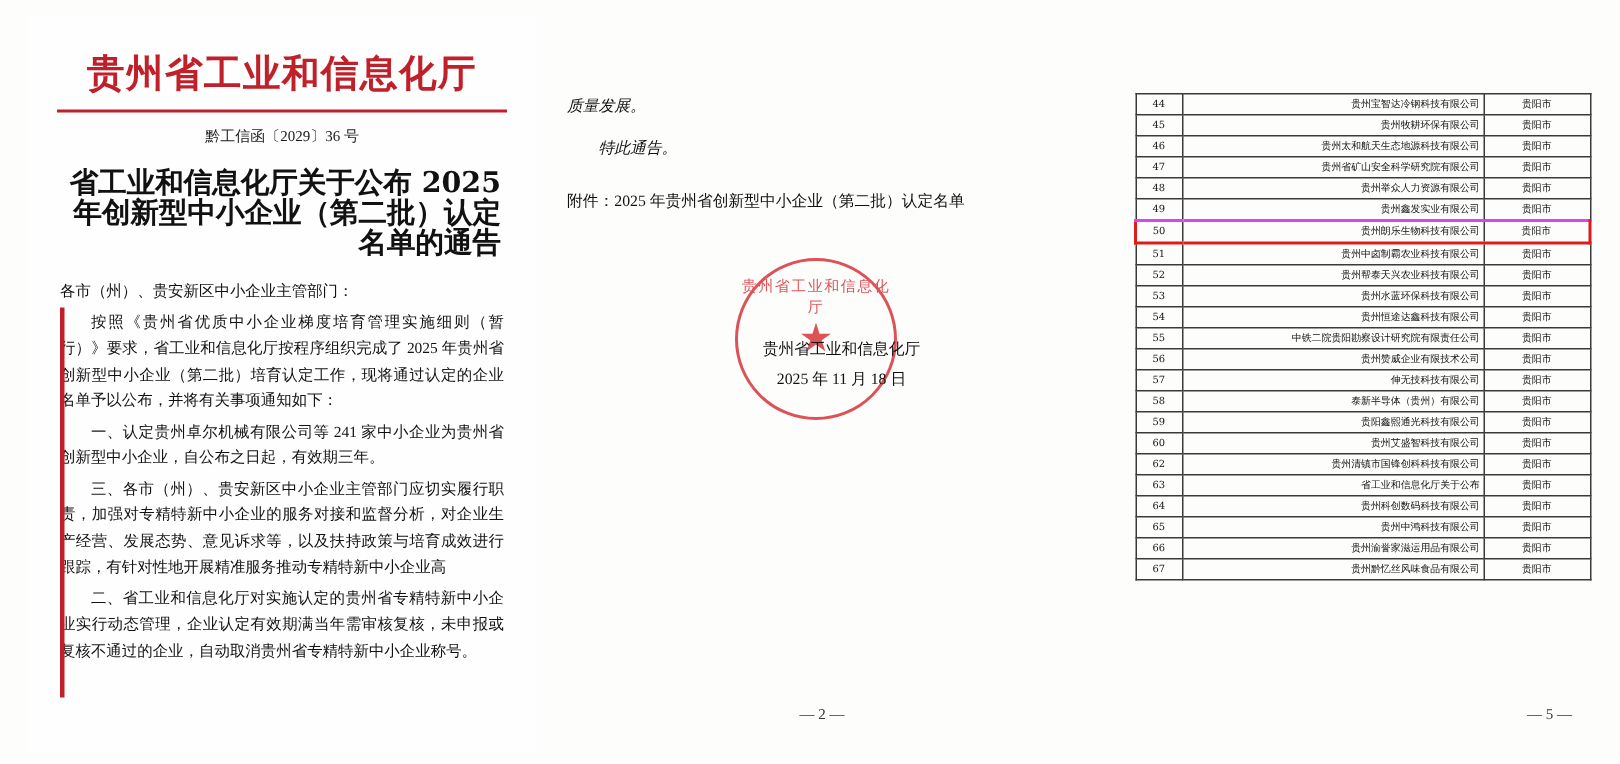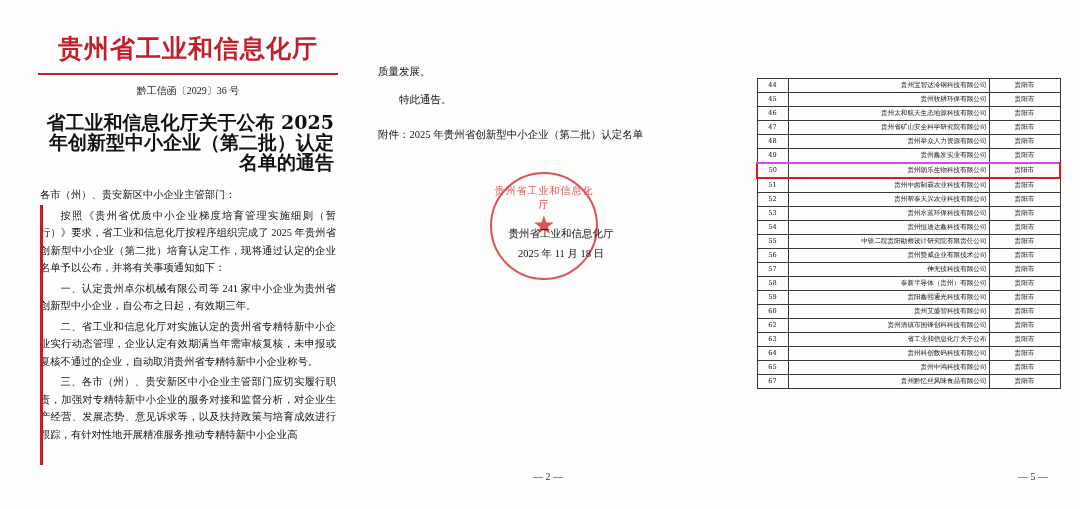--- a/index.html
+++ b/index.html
@@ -86,20 +86,21 @@
     position: absolute;
     left: 378px;
     top: 10px;
     width: 340px;
     height: 492px;
   }
   .mid-text {
     margin-top: 52px;
     font-size: 10.5px;
     line-height: 20px;
+    font-style: italic;
   }
   .mid-text p {
     margin: 0 0 8px 0;
   }
   .mid-text p.indent {
     text-indent: 2em;
   }
   .attach {
     margin-top: 16px;
     font-size: 10.5px;
@@ -164,21 +165,21 @@
     position: absolute;
     left: 742px;
     top: 10px;
     width: 322px;
     height: 492px;
   }
   table.list {
     border-collapse: collapse;
     width: 296px;
     margin-left: 14px;
-    margin-top: 68px;
+    margin-top: 52px;
     table-layout: fixed;
   }
   table.list td {
     border: 1px solid #3a3a3a;
     font-size: 6.6px;
     line-height: 9px;
     height: 13px;
     padding: 0 2px;
     text-align: center;
     color: #111;
@@ -211,22 +212,22 @@
   <div class="doc-left">
     <div class="letterhead">贵州省工业和信息化厅</div>
     <div class="red-rule"></div>
     <div class="doc-number">黔工信函〔2029〕36 号</div>
     <div class="doc-title">省工业和信息化厅关于公布 2025 年创新型中小企业（第二批）认定名单的通告</div>
     <div class="left-bar"></div>
     <div class="doc-body">
       <p class="noindent">各市（州）、贵安新区中小企业主管部门：</p>
       <p>按照《贵州省优质中小企业梯度培育管理实施细则（暂行）》要求，省工业和信息化厅按程序组织完成了 2025 年贵州省创新型中小企业（第二批）培育认定工作，现将通过认定的企业名单予以公布，并将有关事项通知如下：</p>
       <p>一、认定贵州卓尔机械有限公司等 241 家中小企业为贵州省创新型中小企业，自公布之日起，有效期三年。</p>
+      <p>三、各市（州）、贵安新区中小企业主管部门应切实履行职责，加强对专精特新中小企业的服务对接和监督分析，对企业生产经营、发展态势、意见诉求等，以及扶持政策与培育成效进行跟踪，有针对性地开展精准服务推动专精特新中小企业高</p>
       <p>二、省工业和信息化厅对实施认定的贵州省专精特新中小企业实行动态管理，企业认定有效期满当年需审核复核，未申报或复核不通过的企业，自动取消贵州省专精特新中小企业称号。</p>
-      <p>三、各市（州）、贵安新区中小企业主管部门应切实履行职责，加强对专精特新中小企业的服务对接和监督分析，对企业生产经营、发展态势、意见诉求等，以及扶持政策与培育成效进行跟踪，有针对性地开展精准服务推动专精特新中小企业高</p>
     </div>
   </div>
 
   <div class="doc-mid">
     <div class="mid-text">
       <p>质量发展。</p>
       <p class="indent">特此通告。</p>
     </div>
     <div class="attach">附件：2025 年贵州省创新型中小企业（第二批）认定名单</div>
     <div class="seal-wrap">
@@ -344,20 +345,25 @@
             <td class="idx">64</td>
             <td class="name">贵州科创数码科技有限公司</td>
             <td class="city">贵阳市</td>
           </tr>
           <tr>
             <td class="idx">65</td>
             <td class="name">贵州中鸿科技有限公司</td>
             <td class="city">贵阳市</td>
           </tr>
           <tr>
+            <td class="idx">66</td>
+            <td class="name">贵州渝誉家滋运用品有限公司</td>
+            <td class="city">贵阳市</td>
+          </tr>
+          <tr>
             <td class="idx">67</td>
             <td class="name">贵州黔忆丝风味食品有限公司</td>
             <td class="city">贵阳市</td>
           </tr>
         </tbody>
     </table>
     <div class="page-num-right">— 5 —</div>
   </div>
 
 </div>

